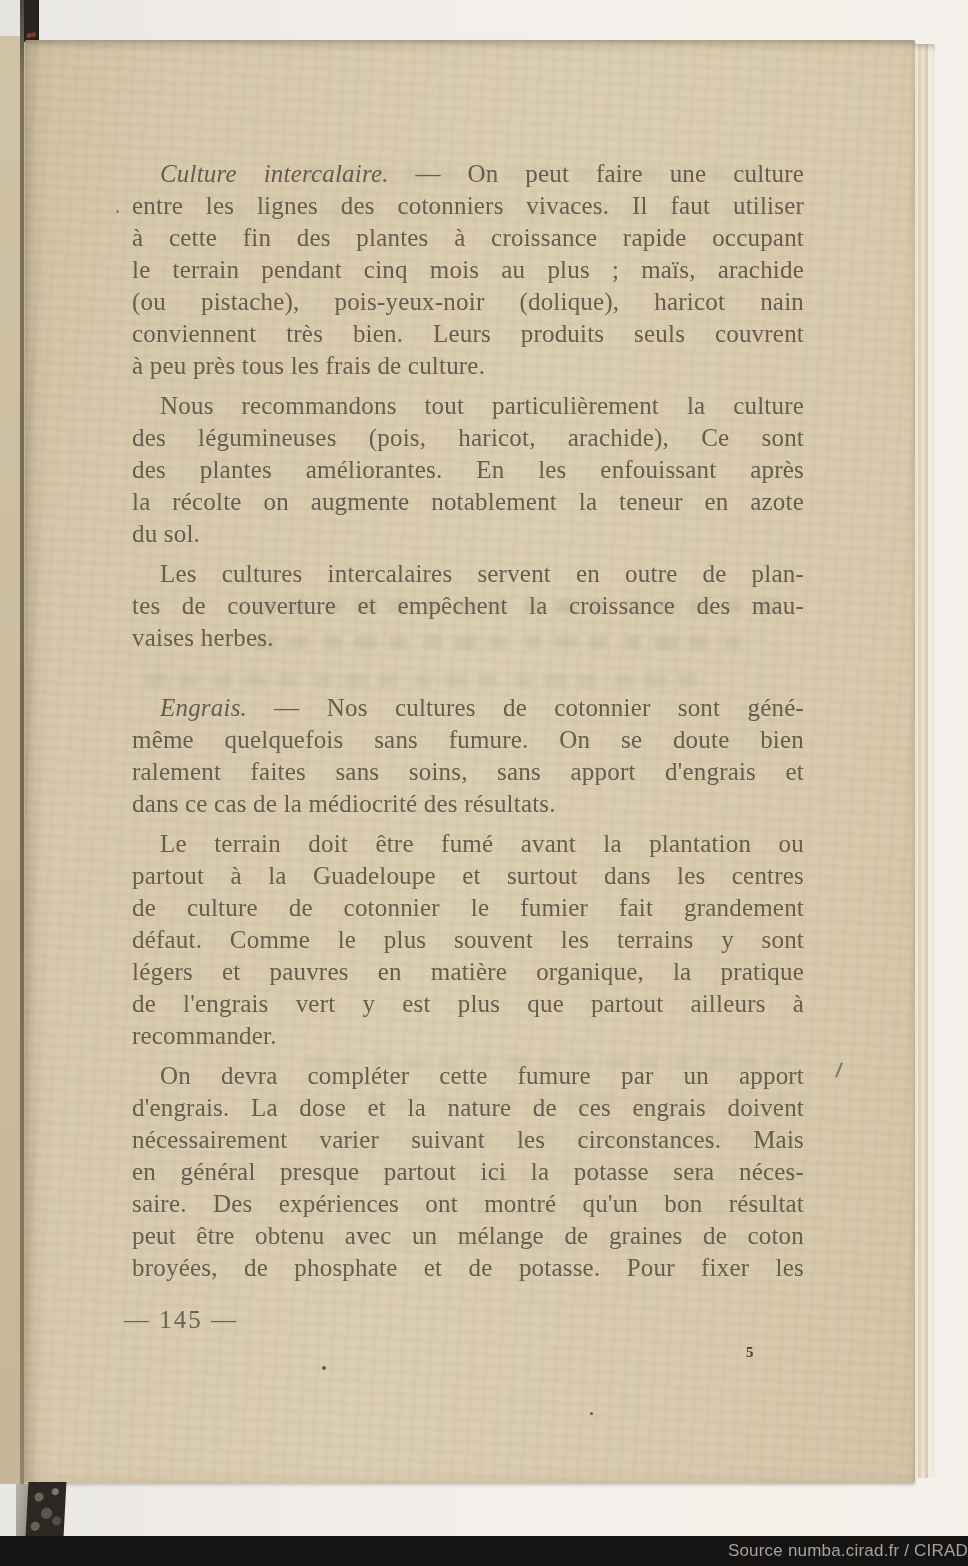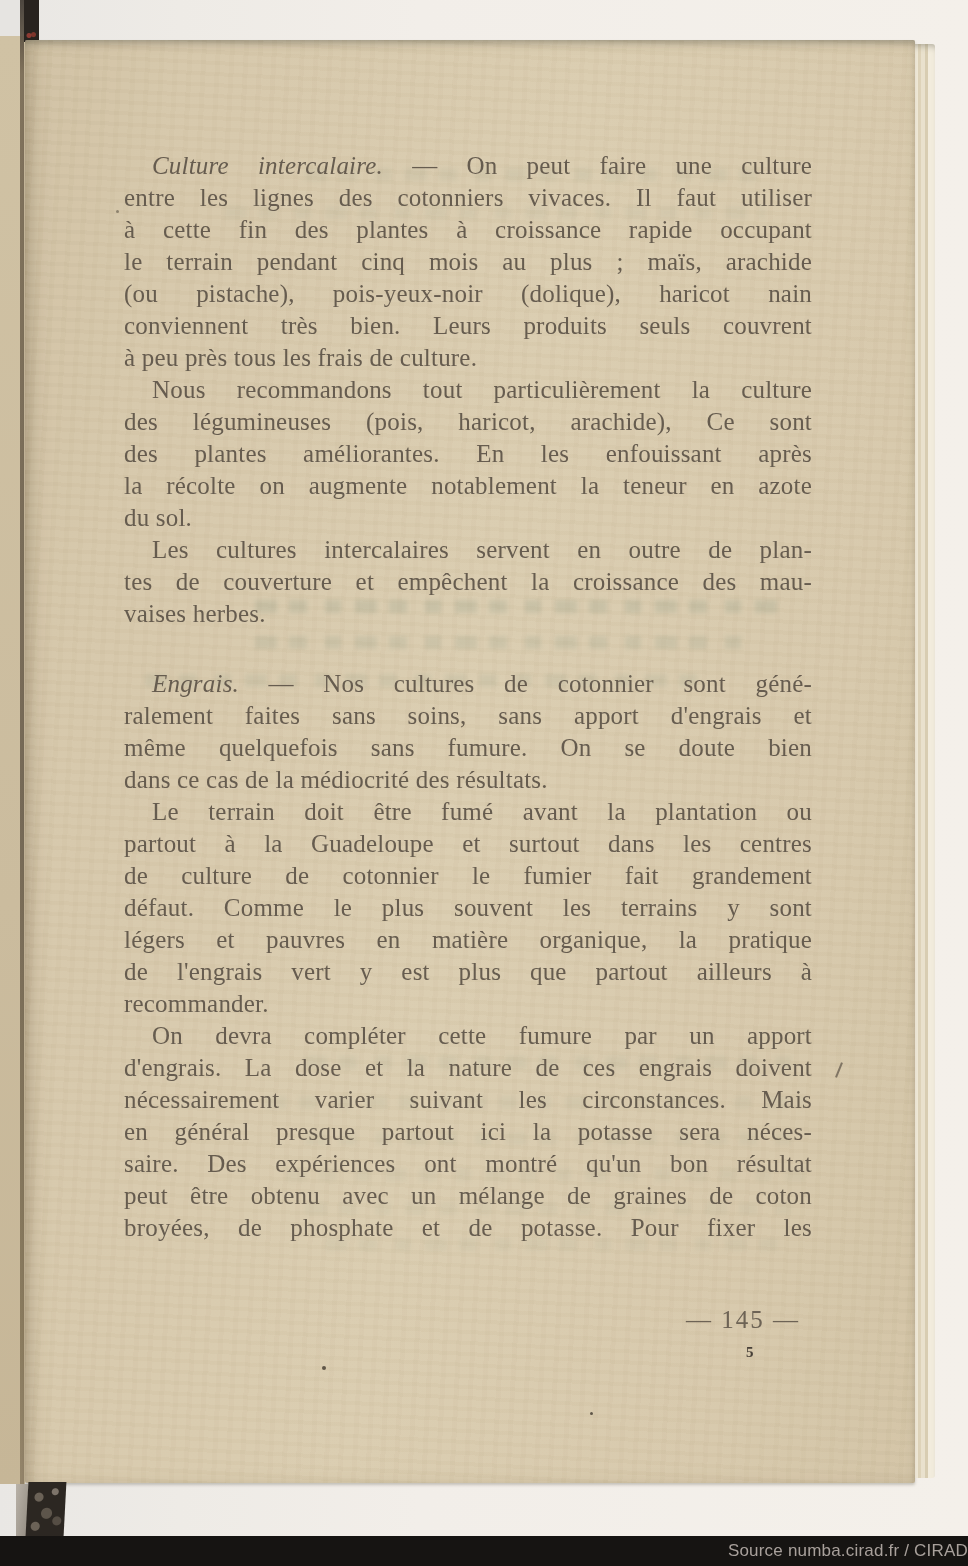--- a/index.html
+++ b/index.html
@@ -26,27 +26,27 @@
   .book-page::before{content:"";position:absolute;inset:0;pointer-events:none;opacity:.5;
     background:repeating-linear-gradient(3deg,rgba(255,250,235,.05) 0 7px,rgba(120,100,60,.04) 7px 11px),
                repeating-linear-gradient(93deg,rgba(255,252,240,.04) 0 9px,rgba(110,95,60,.04) 9px 14px);}
   
   .page-edges{position:absolute;left:915px;top:44px;width:20px;height:1434px;border-radius:0 3px 3px 0;
     background:repeating-linear-gradient(90deg,#efe8d7 0 3px,#ded3b9 3px 6px,#e9e1cd 6px 10px,#d8cdb2 10px 13px,#f2ecdd 13px 20px);
     box-shadow:inset 0 6px 6px -4px rgba(120,115,100,.5);}
   
   .text-block{position:absolute;left:124px;top:150px;width:688px;
     font-size:25px;line-height:32px;color:#665c4f;letter-spacing:.2px;}
-  .para{margin:0;}
+  .para{margin:8px;}
   .para.space-before{margin-top:38px;}
   .line{height:32px;text-align:justify;text-align-last:justify;}
   .line.flush-left{text-align-last:left;}
   .line.indent{text-indent:28px;}
   .italic{font-style:italic;}
-  .page-number{position:absolute;left:124px;top:1306px;width:676px;text-align:right;
+  .page-number{position:absolute;left:124px;top:1306px;width:676px;text-align:left;
     font-size:25px;letter-spacing:2px;color:#6d6355;}
   .signature-mark{position:absolute;left:746px;top:1344px;font-size:15px;font-weight:bold;color:#474038;}
   
   .ghost-line{position:absolute;height:13px;filter:blur(2px);pointer-events:none;
     background:repeating-linear-gradient(90deg,#8e9a84 0 22px,transparent 22px 34px,#8e9a84 34px 52px,transparent 52px 70px,#8e9a84 70px 86px,transparent 86px 100px);}
   .speck{position:absolute;background:#5f5648;border-radius:50%;}
   .stray-mark{position:absolute;width:2px;height:16px;background:#6a6052;transform:rotate(22deg);opacity:.8;}
   
   .marble-shadow{position:absolute;left:16px;top:1484px;width:12px;height:54px;background:linear-gradient(100deg,#b9b2a8,#938c82);}
   .marble-block{position:absolute;left:27px;top:1482px;width:38px;height:54px;background-color:#2c2722;transform:skewX(-3deg);
@@ -108,22 +108,22 @@
         <div class="line"><span>la récolte on augmente notablement la teneur en azote</span></div>
         <div class="line flush-left"><span>du sol.</span></div>
       </div>
       <div class="para">
         <div class="line indent"><span>Les cultures intercalaires servent en outre de plan-</span></div>
         <div class="line"><span>tes de couverture et empêchent la croissance des mau-</span></div>
         <div class="line flush-left"><span>vaises herbes.</span></div>
       </div>
       <div class="para space-before">
         <div class="line indent"><span class="italic">Engrais.</span><span> — Nos cultures de cotonnier sont géné-</span></div>
+        <div class="line"><span>même quelquefois sans fumure. On se doute bien</span></div>
         <div class="line"><span>ralement faites sans soins, sans apport d'engrais et</span></div>
-        <div class="line"><span>même quelquefois sans fumure. On se doute bien</span></div>
         <div class="line flush-left"><span>dans ce cas de la médiocrité des résultats.</span></div>
       </div>
       <div class="para">
         <div class="line indent"><span>Le terrain doit être fumé avant la plantation ou</span></div>
         <div class="line"><span>partout à la Guadeloupe et surtout dans les centres</span></div>
         <div class="line"><span>de culture de cotonnier le fumier fait grandement</span></div>
         <div class="line"><span>défaut. Comme le plus souvent les terrains y sont</span></div>
         <div class="line"><span>légers et pauvres en matière organique, la pratique</span></div>
         <div class="line"><span>de l'engrais vert y est plus que partout ailleurs à</span></div>
         <div class="line flush-left"><span>recommander.</span></div>

